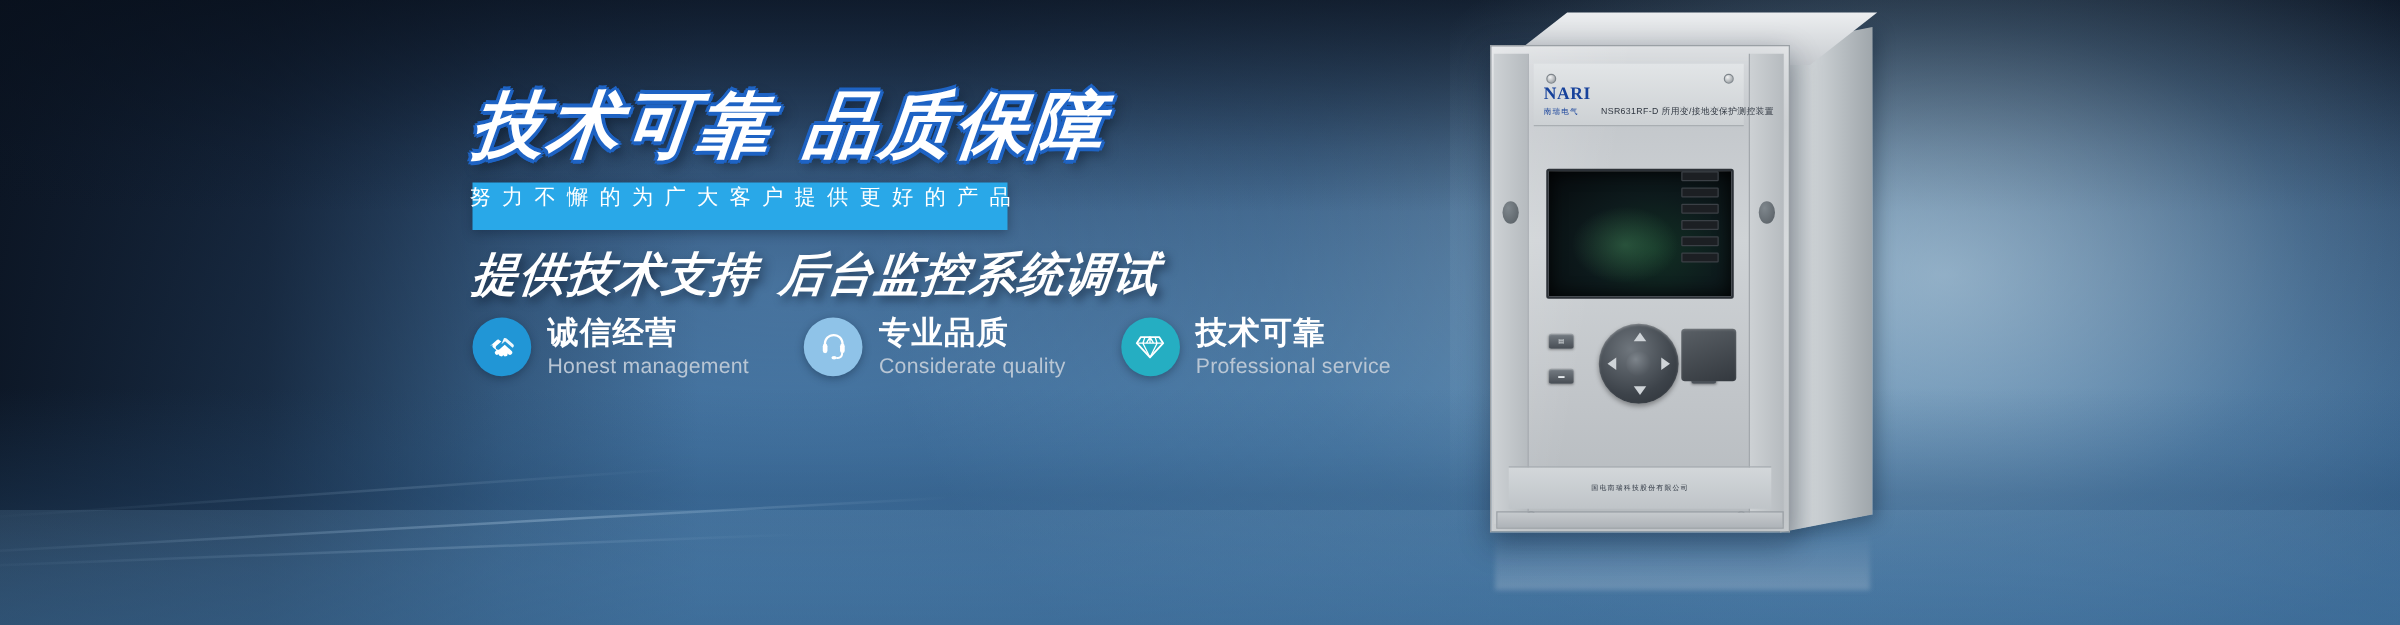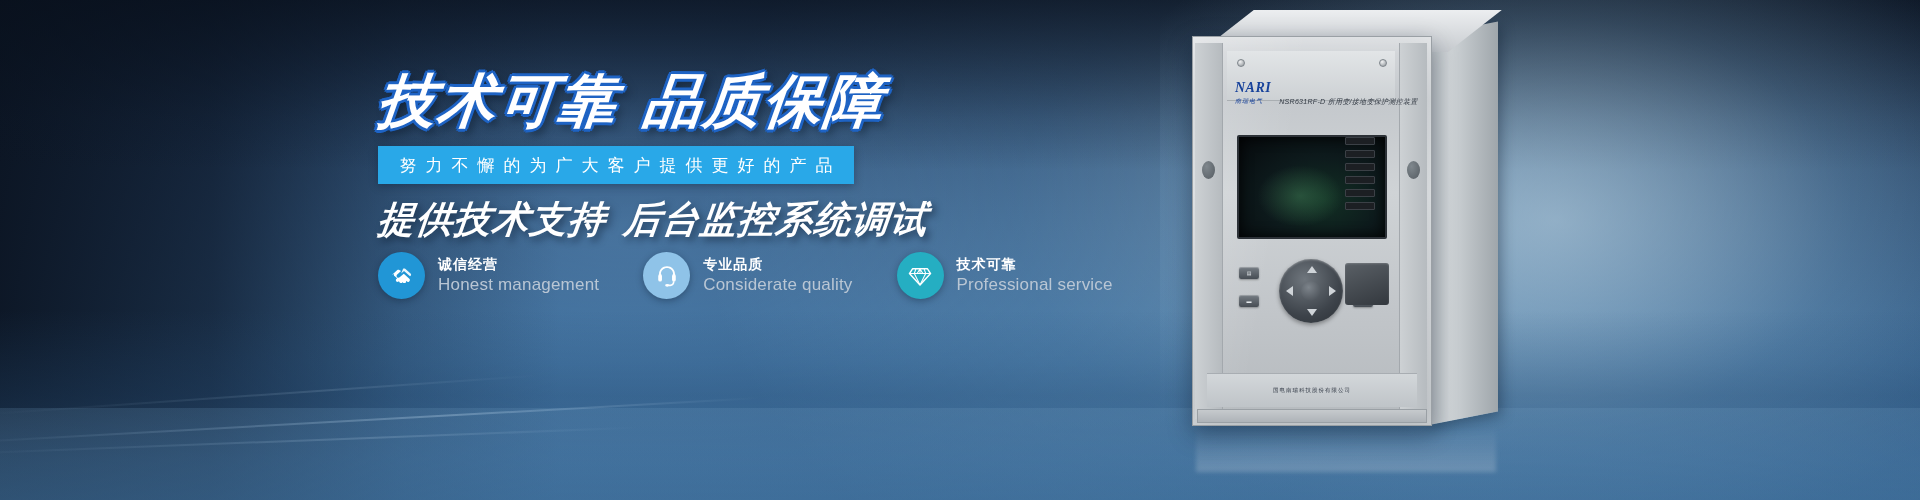--- a/index.html
+++ b/index.html
@@ -38,22 +38,22 @@
     font-size:58px;line-height:1;font-weight:700;font-style:italic;
     letter-spacing:2px;color:#ffffff;white-space:nowrap;
     text-shadow:
       3px 0 0 #1e63c4, -3px 0 0 #1e63c4, 0 3px 0 #1e63c4, 0 -3px 0 #1e63c4,
       2px 2px 0 #1e63c4, -2px 2px 0 #1e63c4, 2px -2px 0 #1e63c4, -2px -2px 0 #1e63c4,
       5px 5px 9px rgba(6,16,30,0.55);
     transform:skewX(-6deg);transform-origin:left center;
   }
   .headline .gap{display:inline-block;width:26px;}
   .subbar{
-    margin-top:16px;background:#29a8e8;height:38px;width:476px;
-    display:flex;align-items:center;justify-content:center;
+    margin-top:16px;background:#29a8e8;height:38px;width:428px;
+    display:flex;align-items:flex-start;justify-content:center;
     box-shadow:0 2px 8px rgba(8,24,44,0.35);
   }
   .subbar span{
     color:#ffffff;font-size:17px;letter-spacing:9px;padding-left:9px;white-space:nowrap;
   }
   .headline2{
     margin-top:17px;
     font-size:37px;line-height:1;font-weight:700;font-style:italic;
     letter-spacing:1px;color:#ffffff;white-space:nowrap;
     text-shadow:4px 4px 7px rgba(8,20,38,0.50);
@@ -61,21 +61,21 @@
   }
   .headline2 .gap{display:inline-block;width:18px;}
 
   
   .features{position:absolute;left:378px;top:252px;display:flex;align-items:center;gap:44px;}
   .feature{display:flex;align-items:center;gap:13px;}
   .f-icon{width:47px;height:47px;border-radius:50%;display:flex;align-items:center;justify-content:center;flex:0 0 auto;
     box-shadow:0 2px 7px rgba(8,22,40,0.35);}
   .f-icon svg{display:block;}
   .f-text{display:flex;flex-direction:column;line-height:1.12;}
-  .f-cn{color:#ffffff;font-size:14px;font-weight:700;letter-spacing:1px;white-space:nowrap;}
+  .f-cn{color:#ffffff;font-size:25px;font-weight:700;letter-spacing:1px;white-space:nowrap;}
   .f-en{color:#b9c6d4;font-size:17px;letter-spacing:.2px;white-space:nowrap;margin-top:3px;}
 
   
   .device{position:absolute;left:1192px;top:36px;width:300px;height:390px;}
   .dev-side{
     position:absolute;left:232px;top:0;width:74px;height:390px;
     background:linear-gradient(90deg,#b9bfc3 0%,#cfd4d7 35%,#9fa6ab 100%);
     transform:skewY(-11deg);transform-origin:left top;
     box-shadow:3px 4px 14px rgba(10,24,42,0.4);
   }
@@ -95,21 +95,21 @@
   .dev-ear{position:absolute;width:28px;top:6px;bottom:6px;
     background:linear-gradient(90deg,#cdd1d4,#b6bbbf);border-right:1px solid #a3a8ad;}
   .dev-ear.l{left:2px;}
   .dev-ear.r{left:206px;border-right:none;border-left:1px solid #a3a8ad;}
   .ear-hole{position:absolute;top:118px;left:7px;width:13px;height:18px;border-radius:50%;
     background:radial-gradient(ellipse at 35% 30%,#7f878d,#555c62);}
   .dev-header{position:absolute;left:34px;top:14px;width:168px;height:50px;
     background:linear-gradient(180deg,#e2e5e7,#cdd1d4);border-bottom:1px solid #a9aeb2;}
   .screw{position:absolute;width:8px;height:8px;border-radius:50%;
     background:radial-gradient(circle at 35% 30%,#f2f3f4,#8b9196);border:1px solid #7e858b;}
-  .dev-brand{position:absolute;left:42px;top:44px;display:flex;align-items:flex-end;gap:8px;font-style:italic;}
+  .dev-brand{position:absolute;left:42px;top:32px;display:flex;align-items:flex-end;gap:8px;}
   .nari{font-family:"Liberation Serif",serif;font-weight:700;font-size:14px;color:#17429b;letter-spacing:.5px;line-height:1;}
   .nari-cn{font-size:6px;color:#17429b;letter-spacing:1px;margin-top:2px;}
   .dev-model{font-size:7px;color:#2f3640;letter-spacing:.3px;line-height:1;padding-bottom:1px;}
   .dev-screen{position:absolute;left:44px;top:98px;width:150px;height:104px;
     background:radial-gradient(ellipse at 58% 62%,#123024 0%,#0d1a1c 48%,#06090c 100%);
     border:2px solid #2c3137;border-radius:2px;
     box-shadow:inset 0 0 14px rgba(0,0,0,.9);}
   .screen-glow{position:absolute;left:18px;top:28px;width:86px;height:62px;
     background:radial-gradient(ellipse at 50% 50%,rgba(96,180,120,0.30),rgba(40,90,70,0) 70%);}
   .led-col{position:absolute;left:152px;top:100px;display:flex;flex-direction:column;gap:5px;}

